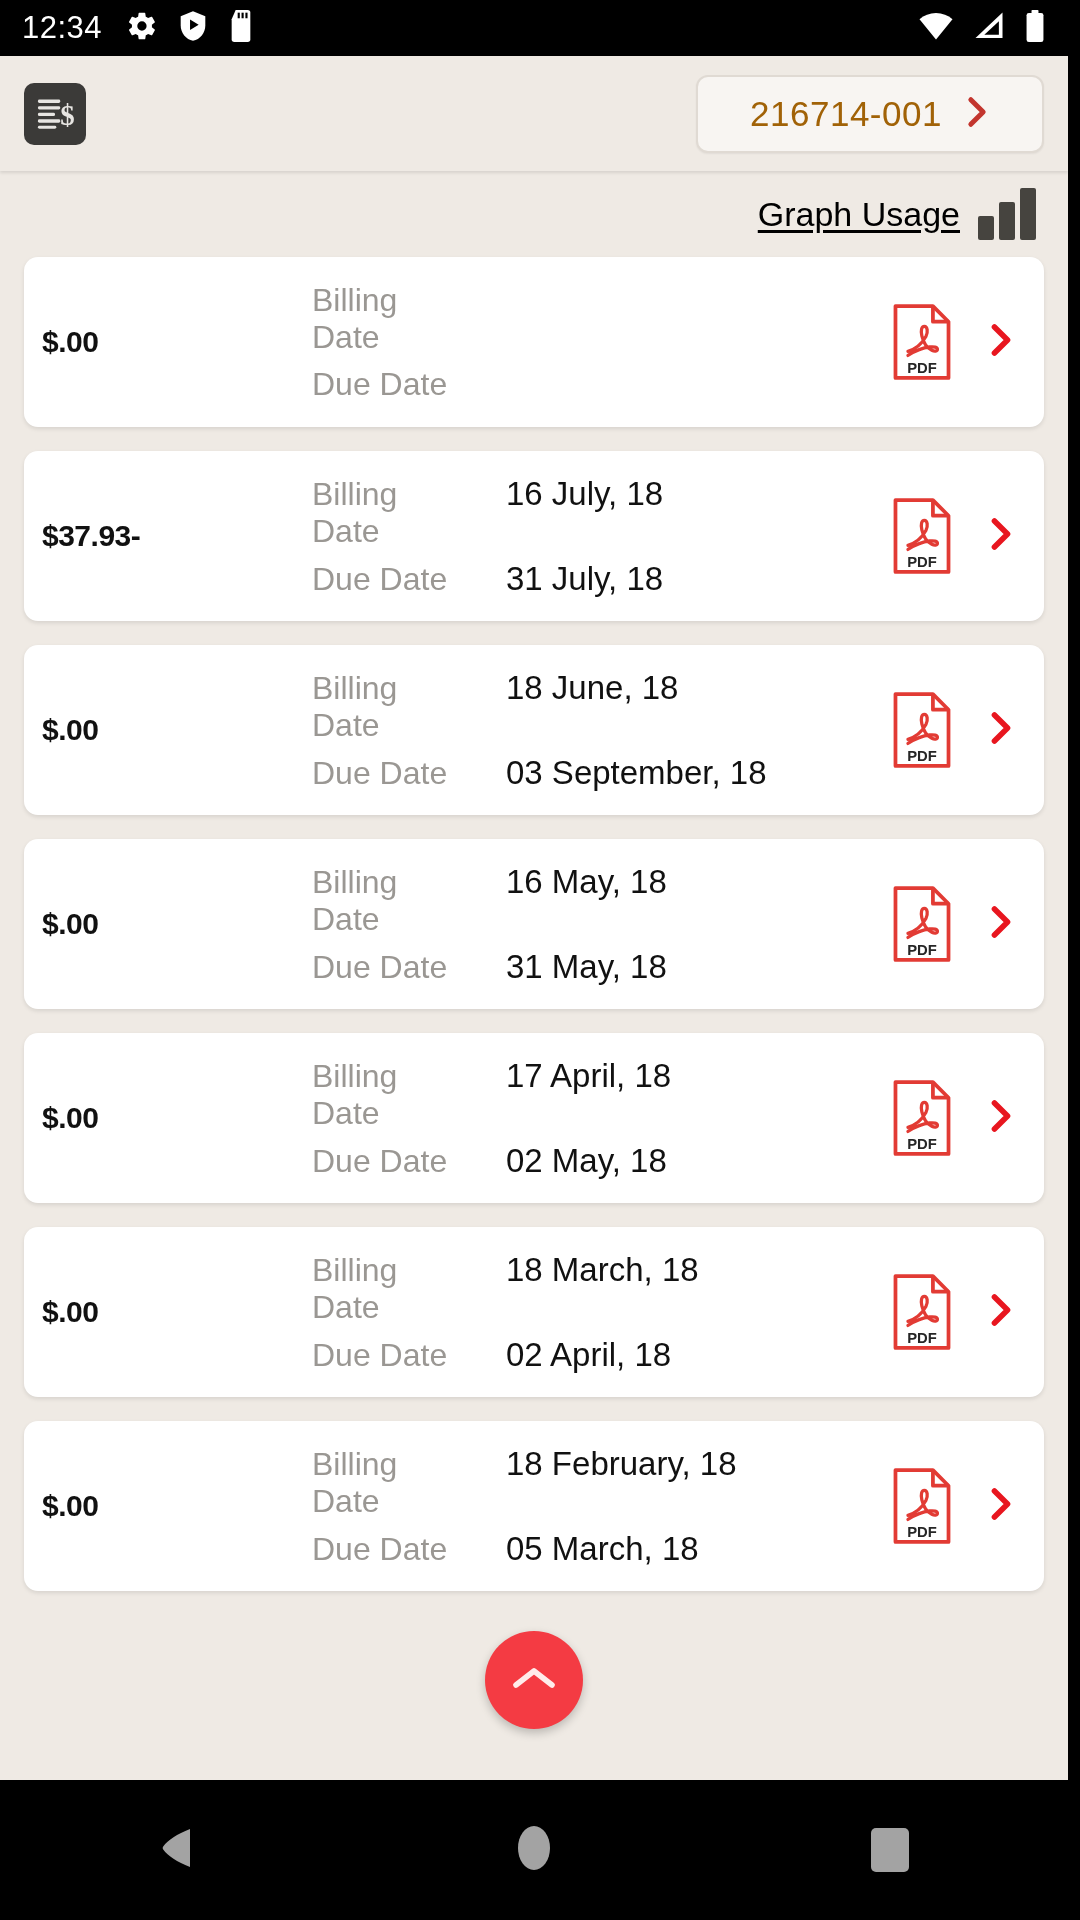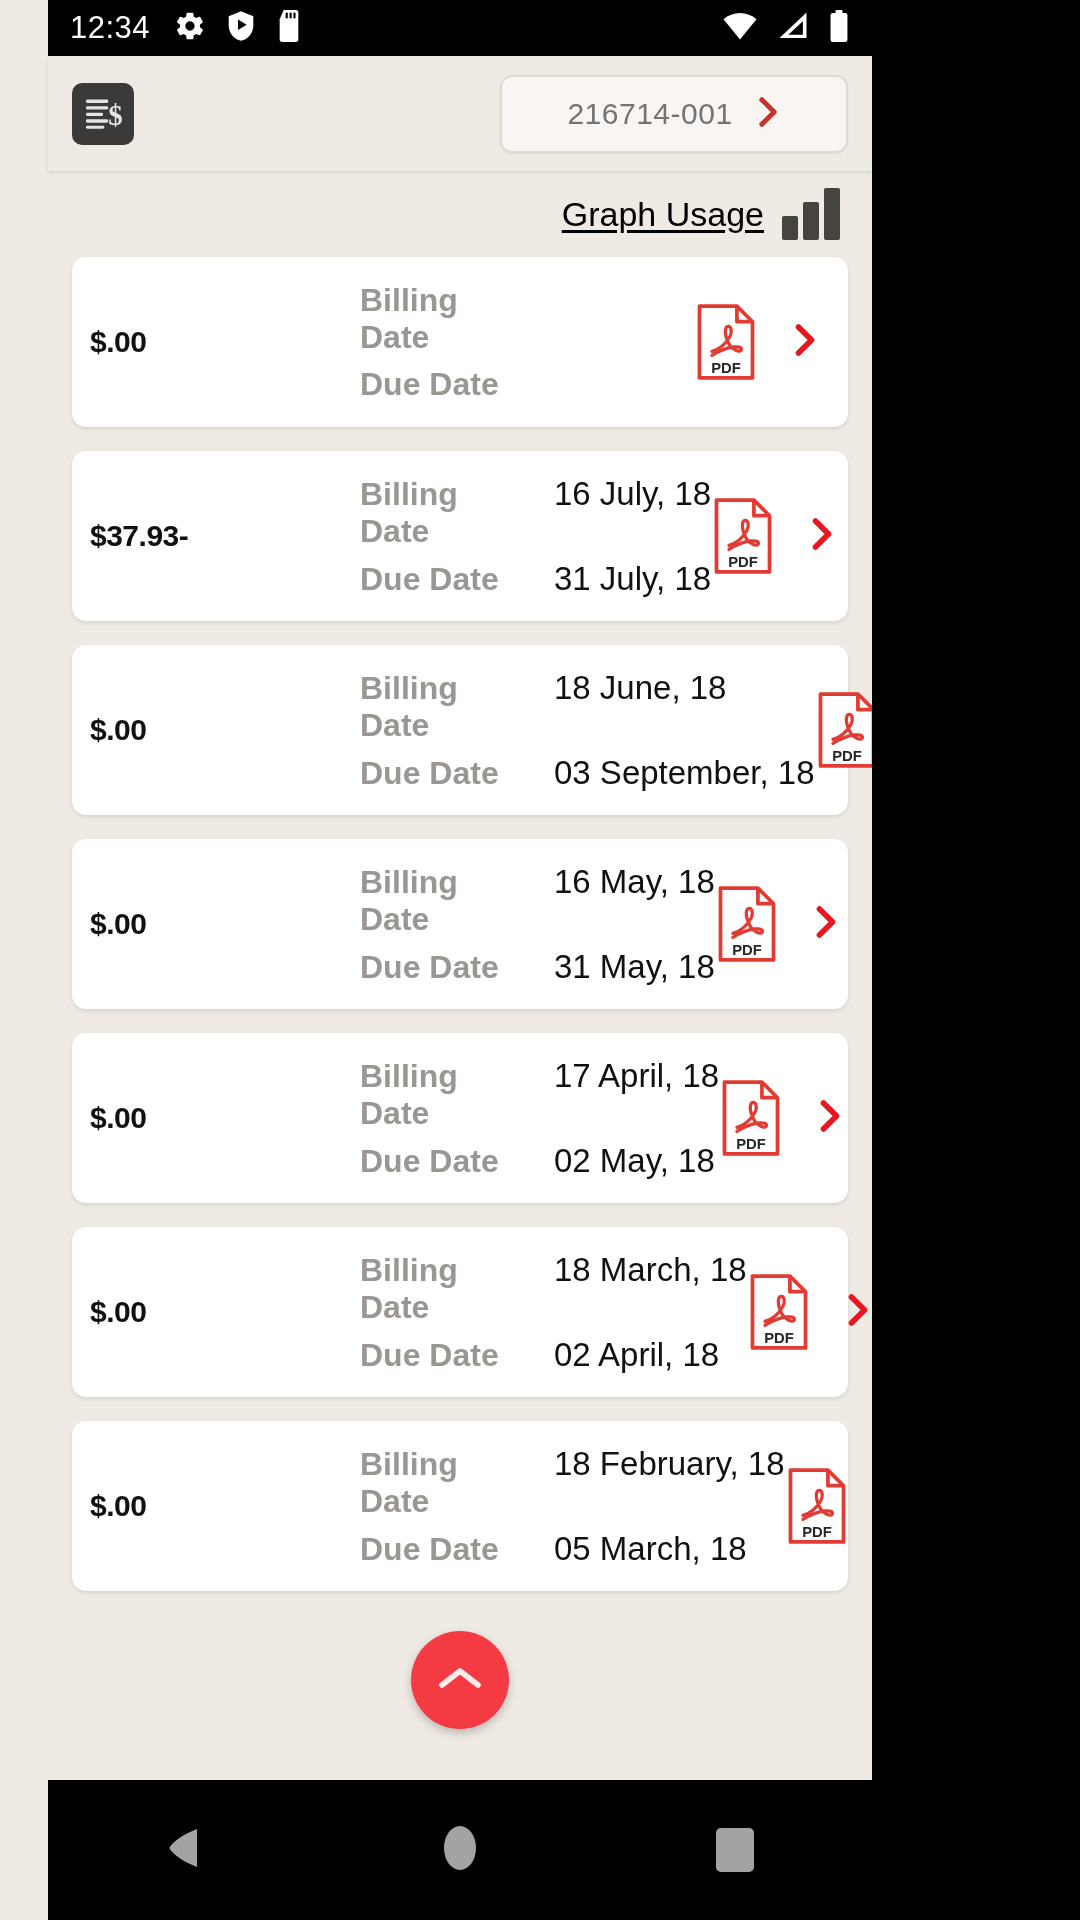--- a/index.html
+++ b/index.html
@@ -2,21 +2,21 @@
 <html><head>
 <meta charset="utf-8">
 <style>
   * { margin:0; padding:0; box-sizing:border-box; }
   html, body {
     width:1080px; height:1920px;
     font-family:"Liberation Sans", sans-serif;
     background:#000;
     overflow:hidden;
   }
-  .phone { width:872px; height:1920px; position:relative; display:flex; flex-direction:column; background:#efeae4;padding-left:48px; }
+  .phone { width:1068px; height:1920px; position:relative; display:flex; flex-direction:column; background:#efeae4; }
 
   
   .statusbar {
     height:56px; background:#000; color:#fff;
     display:flex; align-items:center; padding:0 22px;
     flex:none;
   }
   .sb-time { font-size:31px; font-weight:400; letter-spacing:.5px; margin-right:24px; }
   .sb-left-icons { display:flex; align-items:center; gap:20px; flex:1; }
   .sb-right-icons { display:flex; align-items:center; gap:18px; }
@@ -34,21 +34,21 @@
     display:flex; align-items:center; justify-content:center; flex:none;
   }
   .app-title { font-size:44px; font-weight:bold; color:#0d0d0d; margin-left:24px; letter-spacing:-0.5px; }
   .account-btn {
     margin-left:auto; background:#f8f5f2; border:2px solid #e0dad3;
     border-radius:12px; height:78px; min-width:348px;
     display:flex; align-items:center; justify-content:center; gap:22px;
     padding:0 26px;
     box-shadow:0 1px 2px rgba(0,0,0,0.06);
   }
-  .account-num { font-size:30px; color:#737373; font-weight:400; letter-spacing:.5px; }
+  .account-num { font-size:35px; color:#a16207; font-weight:400; letter-spacing:.5px; }
 
   
   .content { flex:1; background:#efeae4; padding:0 24px; position:relative; overflow:hidden; }
 
   .graph-row {
     display:flex; align-items:center; justify-content:flex-end;
     gap:18px; height:86px; padding-right:8px;
   }
   .graph-link {
     font-size:34px; color:#000000; text-decoration:underline;
@@ -65,21 +65,21 @@
     height:170px; margin-bottom:24px;
     display:flex; align-items:center; padding:0 30px 0 18px;
     box-shadow:0 2px 4px rgba(0,0,0,0.10);
   }
   .amount {
     font-size:30px; font-weight:bold; color:#111;
     width:270px; flex:none; letter-spacing:-0.5px;
   }
   .dates { flex:1; display:flex; flex-direction:column; gap:10px; }
   .date-row { display:flex; align-items:baseline; }
-  .date-label { font-size:32px; color:#9a9793; width:160px; flex:none;font-weight:bold; }
+  .date-label { font-size:32px; color:#9a9793; width:160px; flex:none; }
   .date-value { font-size:33px; color:#111; margin-left:34px; white-space:nowrap; }
 
   .pdf-icon { width:64px; height:78px; position:relative; flex:none; margin-right:34px; }
   .chev-red { flex:none; }
 
   
   .fab-wrap { height:130px; display:flex; align-items:center; justify-content:center; }
   .fab {
     width:98px; height:98px; border-radius:50%;
     background:#f43b43; display:flex; align-items:center; justify-content:center;

